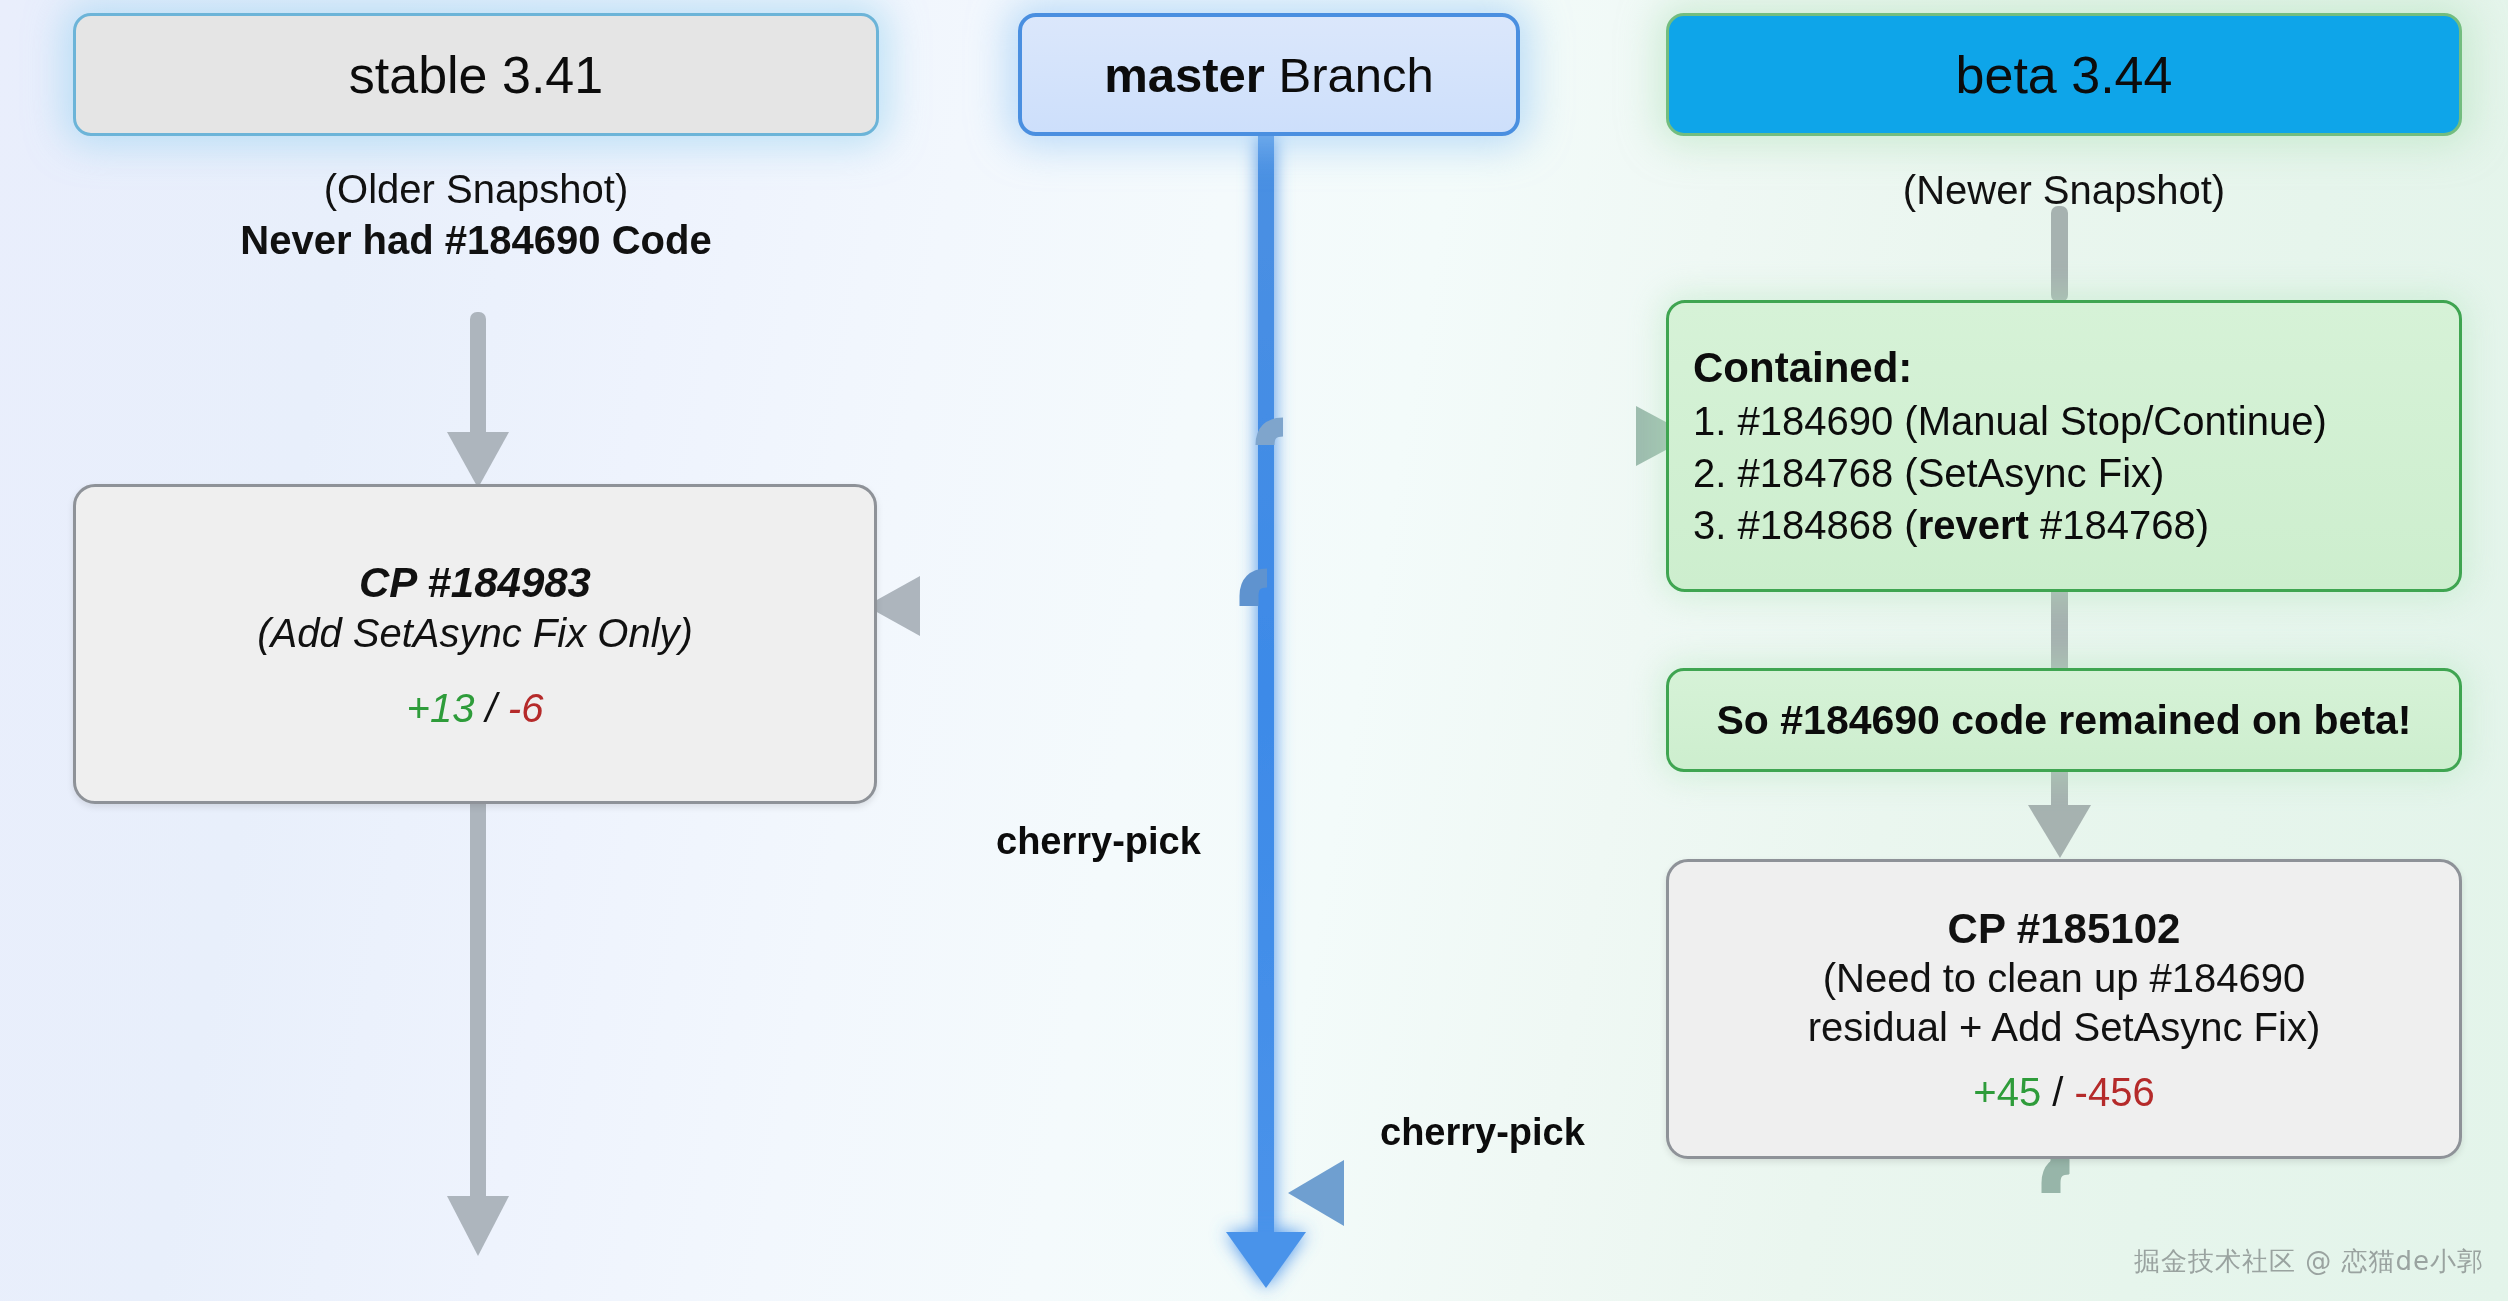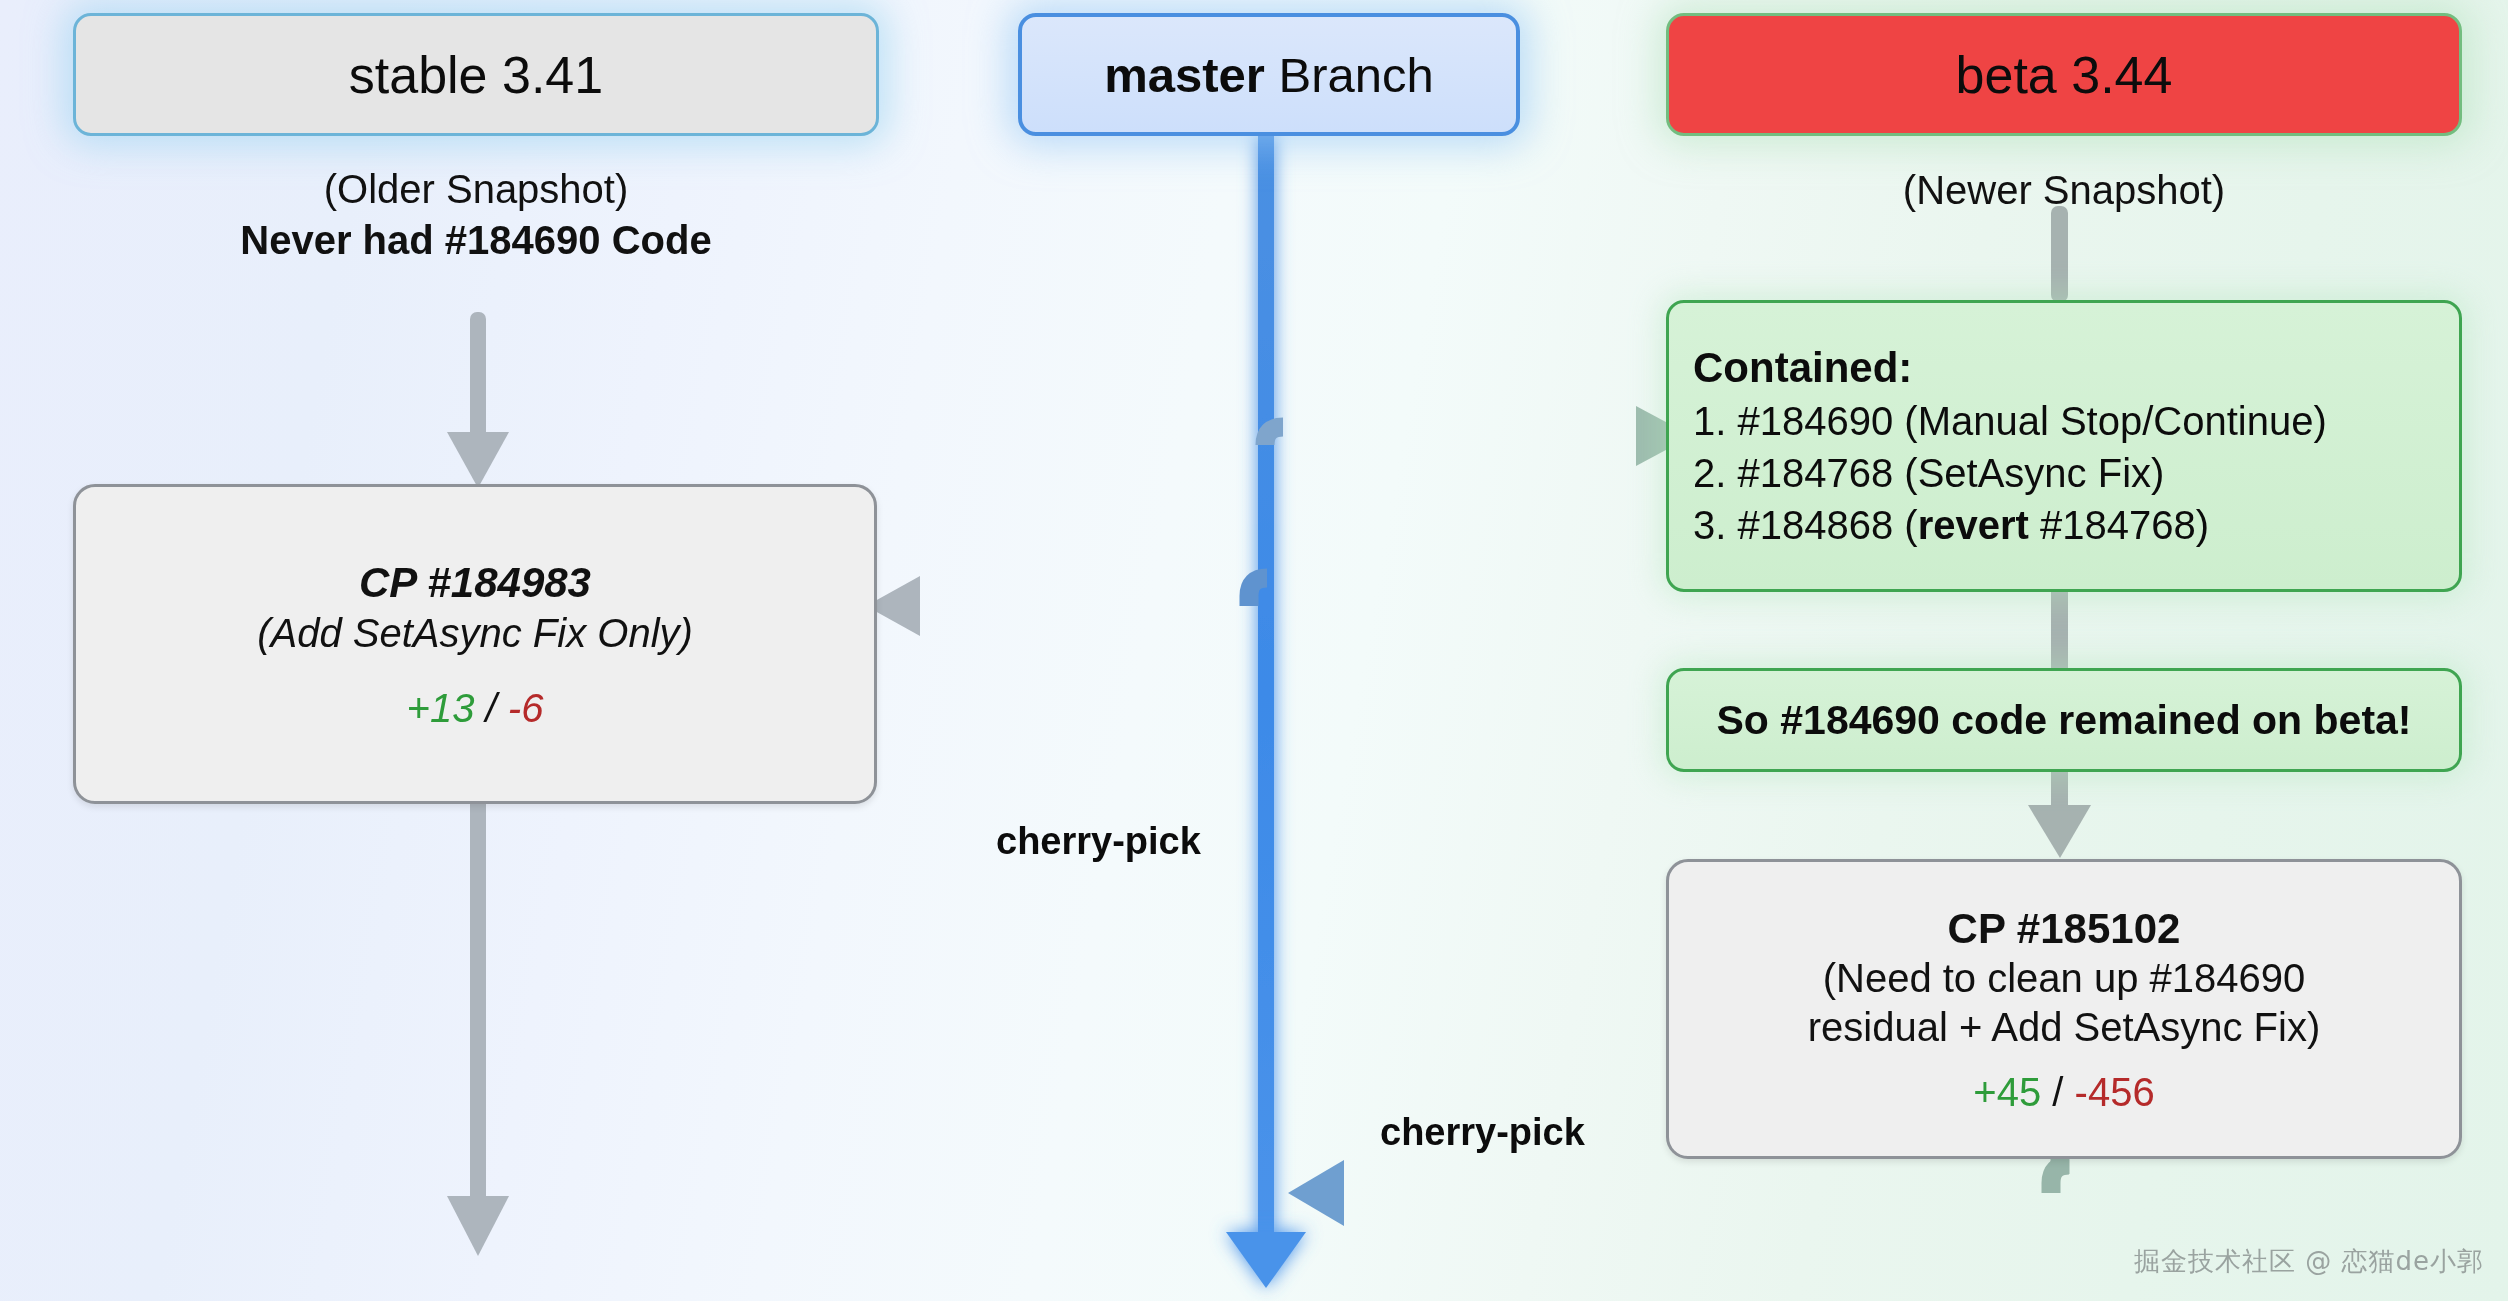--- a/index.html
+++ b/index.html
@@ -50,21 +50,21 @@
     background: linear-gradient(180deg,#dbe7fb 0%, #cddffb 100%);
     border: 4px solid #4a8fe0;
     box-shadow: 0 0 38px 10px rgba(150,200,245,0.6);
     font-size: 49px;
     color: #0c0c0c;
   }
   .hdr-master b { font-weight: 700; }
   .hdr-master span.reg { font-weight: 400; }
   .hdr-beta {
     left: 1666px; top: 13px; width: 796px; height: 123px;
-    background: #ef4444;
+    background: #0ea5e9;
     border: 3px solid #73bd7f;
     box-shadow: 0 0 36px 10px rgba(175,225,185,0.5);
     font-size: 52px;
     color: #0c0c0c;
   }
 
   
   .caption {
     position: absolute;
     text-align: center;
@@ -106,20 +106,21 @@
     border: 3px solid #3fa551;
     border-radius: 18px;
     box-shadow: 0 0 30px 6px rgba(180,230,190,0.45);
     color: #0c0c0c;
   }
   .contained {
     left: 1666px; top: 300px; width: 796px; height: 292px;
     padding: 16px 24px;
     text-align: left;
     justify-content: center;
+    border-radius: 19px;
   }
   .contained .head { font-size: 42px; font-weight: 700; line-height: 1.30; }
   .contained .li   { font-size: 40px; font-weight: 400; line-height: 1.30; white-space: nowrap; }
   .contained .li b { font-weight: 700; }
   .remained {
     left: 1666px; top: 668px; width: 796px; height: 104px;
     padding: 0 22px;
     font-size: 41px; font-weight: 700;
   }
 

